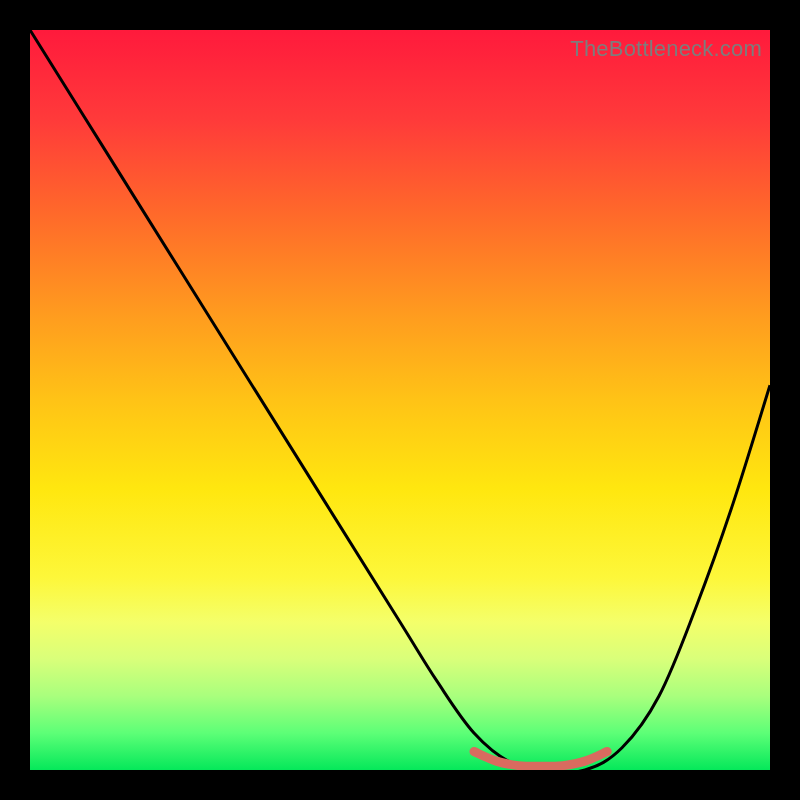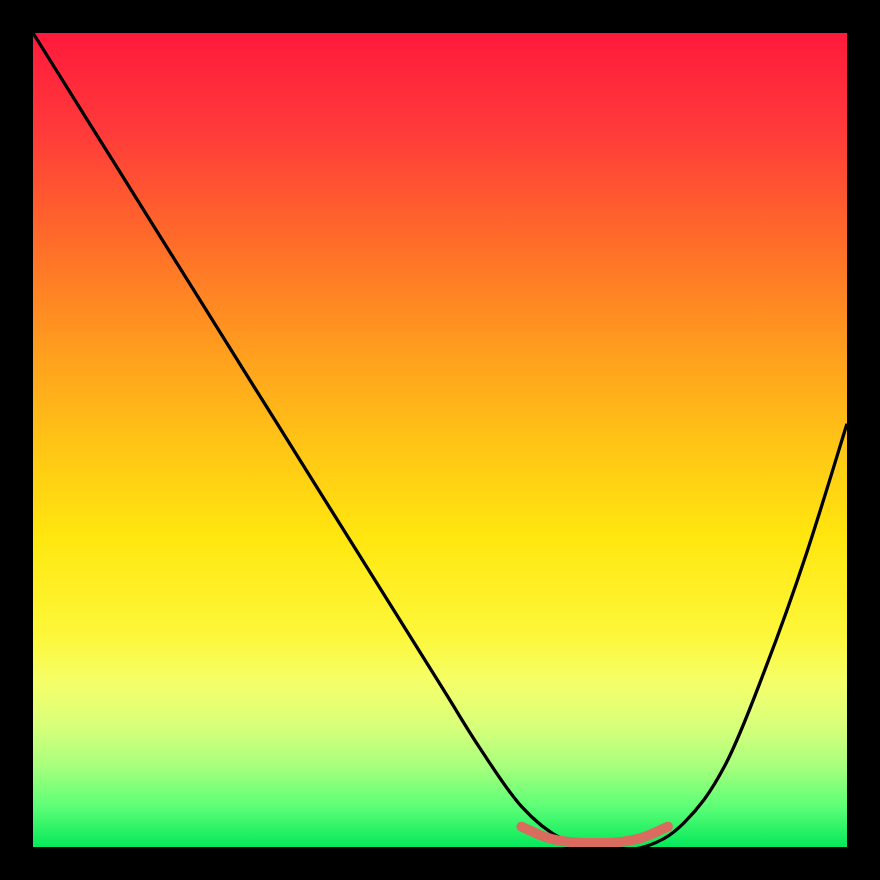--- a/index.html
+++ b/index.html
@@ -53,20 +53,21 @@
     height: 740px;
   }
 </style>
 </head>
 <body>
 
 <div class="frame">
 
   <div class="plot-area">
 
+    <div class="watermark">TheBottleneck.com</div>
 
     <svg class="curve" viewBox="0 0 740 740" preserveAspectRatio="none">
       <path id="curve-path" fill="none" stroke="#000000" stroke-width="3" d="M 0.0 0.0 C 13.3 21.3, 47.4 75.8, 74.0 118.4 C 100.6 161.0, 121.4 194.2, 148.0 236.8 C 174.6 279.4, 195.4 312.6, 222.0 355.2 C 248.6 397.8, 269.4 431.0, 296.0 473.6 C 322.6 516.2, 350.0 560.0, 370.0 592.0 C 390.0 624.0, 393.7 631.2, 407.0 651.2 C 420.3 671.2, 430.7 688.3, 444.0 703.0 C 457.3 717.7, 467.7 725.9, 481.0 732.6 C 494.3 739.3, 504.7 738.7, 518.0 740.0 C 531.3 741.3, 541.7 744.0, 555.0 740.0 C 568.3 736.0, 578.7 731.1, 592.0 717.8 C 605.3 704.5, 615.7 691.3, 629.0 666.0 C 642.3 640.7, 652.7 611.8, 666.0 577.2 C 679.3 542.6, 689.7 513.6, 703.0 473.6 C 716.3 433.6, 733.3 376.5, 740.0 355.2"></path>
       <path id="marker-path" fill="none" stroke="#d96b5f" stroke-width="9" stroke-linecap="round" stroke-linejoin="round" d="M 444.0 721.5 C 448.0 723.2, 458.2 728.6, 466.2 731.1 C 474.2 733.7, 480.4 734.6, 488.4 735.6 C 496.4 736.5, 502.6 736.3, 510.6 736.3 C 518.6 736.3, 524.8 736.5, 532.8 735.6 C 540.8 734.6, 547.0 733.7, 555.0 731.1 C 563.0 728.6, 573.2 723.2, 577.2 721.5"></path>
     </svg>
 
   </div>
 </div>
 
 </body></html>

